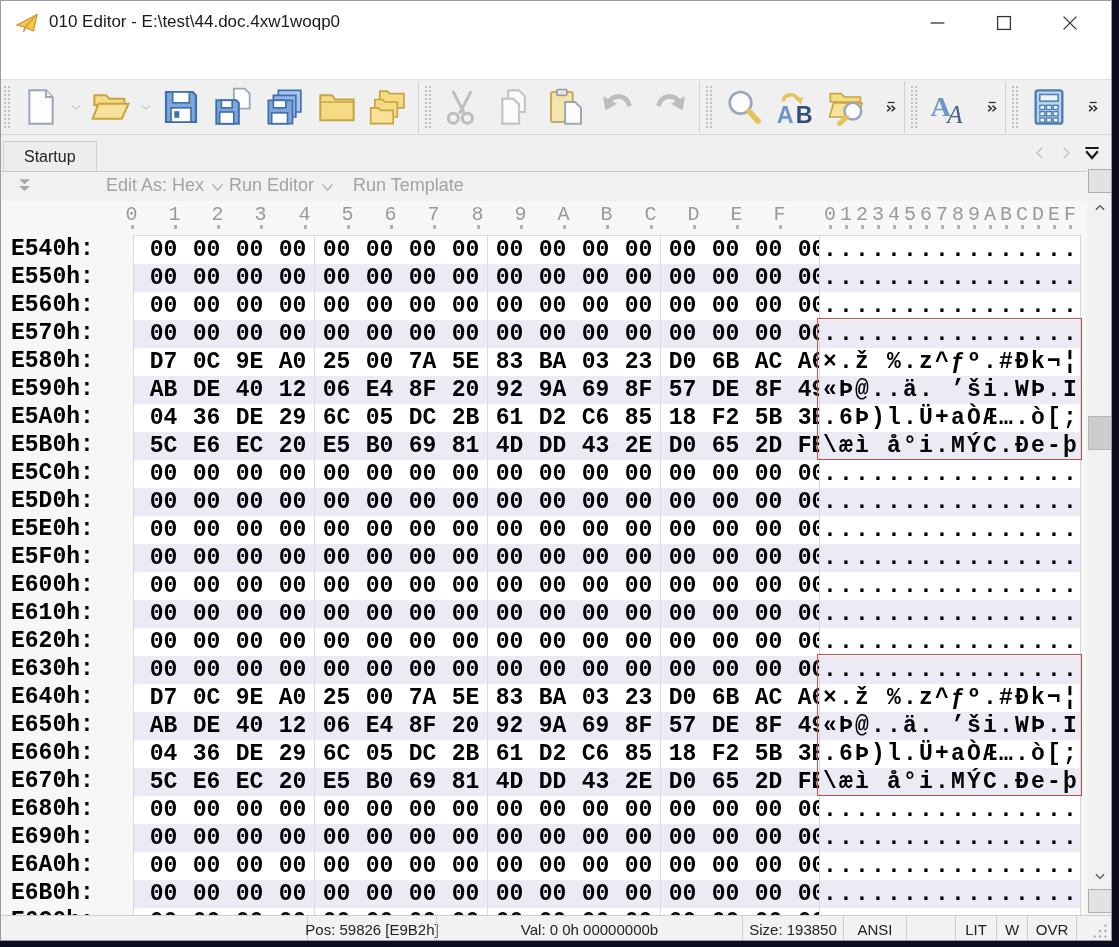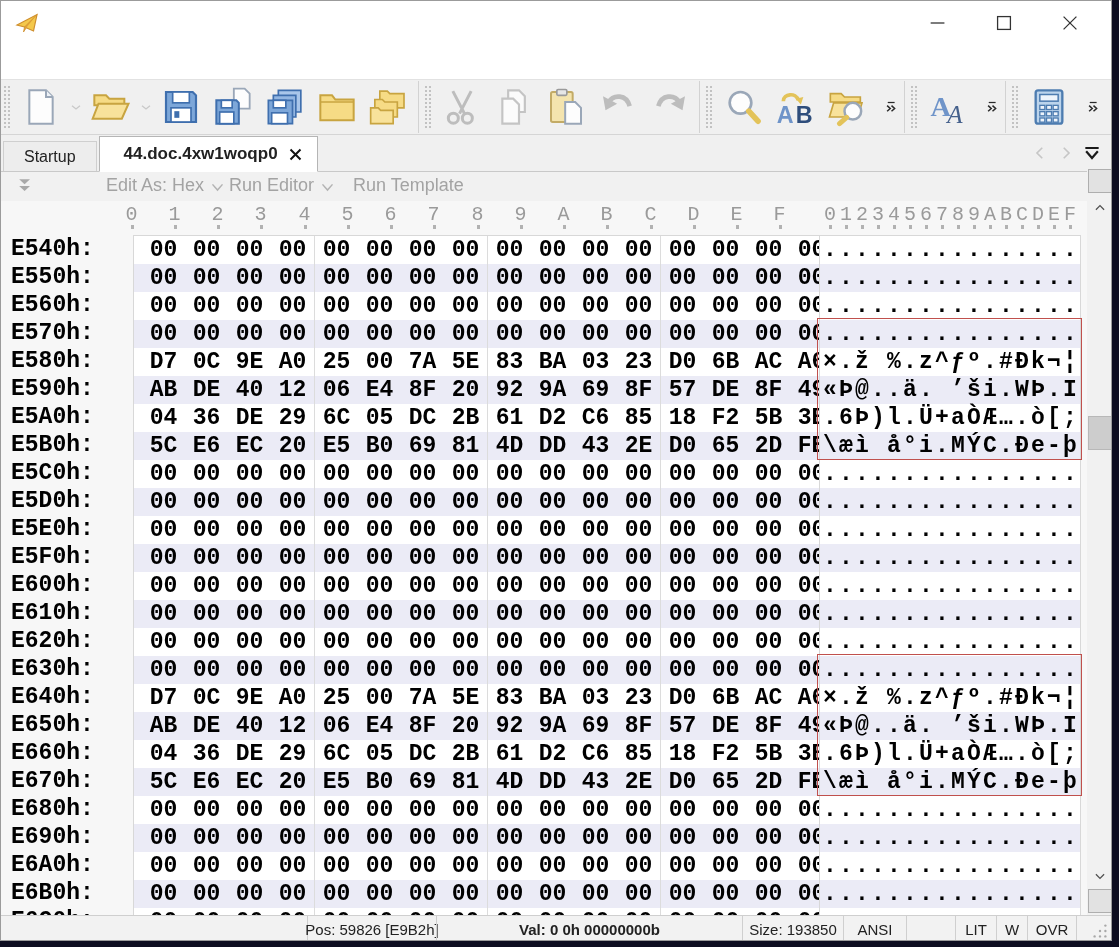--- a/index.html
+++ b/index.html
@@ -99,38 +99,39 @@
   .sarrow svg{width:16px;height:14px;}
   .sarrow.up{top:26px;} .sarrow.down{top:694px;}
   .sthumb{position:absolute;left:1px;top:247px;width:24px;height:34px;background:#cdcdcd;border:1px solid #b8b8b8;box-sizing:border-box;}
 
   
   .statusbar{position:absolute;left:0;top:914px;width:100%;height:27px;background:#f2f2f2;
              border-top:1px solid #cfcfcf;box-sizing:border-box;display:flex;z-index:5;}
   .sseg{border-left:1px solid #cfcfcf;display:flex;align-items:center;justify-content:center;
         font-size:15px;color:#222;white-space:pre;}
   .sseg.spacer{flex:1;border-left:none;}
-  .seg-pos{width:128px;} .seg-val{width:305px;font-weight:bold;} .seg-size{width:100px;} .seg-charset{width:62px;}
+  .seg-pos{width:128px;} .seg-val{width:305px;} .seg-size{width:100px;} .seg-charset{width:62px;}
   .seg-gap{width:48px;} .seg-lit{width:40px;} .seg-w{width:30px;} .seg-ovr{width:48px;}
   .seg-grip{width:34px;justify-content:flex-end;align-items:flex-end;border-left:1px solid #cfcfcf;}
   .seg-grip svg{width:18px;height:18px;margin:0 2px 2px 0;}
 </style>
 </head>
 <body>
 
 <div class="screen">
  <div class="window">
 
   <div class="titlebar">
     <span class="appicon">
       <svg viewBox="0 0 24 24">
             <path d="M2 14L22 3.5 18.5 20l-9-4z" fill="#f4c84a" stroke="#cf8f2e" stroke-width="1.2"></path>
             <path d="M22 3.5L9.5 16l-1 5 2.8-4.2" fill="#e2a238" stroke="#cf8f2e" stroke-width="0.8"></path>
           </svg>
     </span>
+    <span class="title">010 Editor - E:\test\44.doc.4xw1woqp0</span>
     <div class="wctrls">
       <div class="wbtn">
         <svg viewBox="0 0 24 24">
               <path d="M4 12h15" stroke="#333" stroke-width="1.4" fill="none"></path>
             </svg>
           </div>
       <div class="wbtn">
         <svg viewBox="0 0 24 24">
               <rect x="5" y="5" width="14" height="14" fill="none" stroke="#333" stroke-width="1.4"></rect>
             </svg>
@@ -316,28 +317,20 @@
               <path d="M5 9l5 4.5L5 18M12 9l5 4.5-5 4.5" fill="none" stroke="#2a2a2a" stroke-width="2.4"></path>
               <path d="M6 4h11" stroke="#2a2a2a" stroke-width="2"></path>
             </svg>
           </div>
         </div>
       </div>
 
   <div class="tabbar">
     <div class="tab">
       <span>Startup</span>
-    </div>
-    <div class="tab active">
-      <span>44.doc.4xw1woqp0</span>
-      <span class="tabclose">
-        <svg viewBox="0 0 24 24">
-              <path d="M4 4l16 16M20 4L4 20" stroke="#111" stroke-width="3.2" fill="none"></path>
-            </svg>
-      </span>
     </div>
     <div class="tabnav">
       <span class="navbtn">
         <svg viewBox="0 0 24 24">
               <path d="M15 5l-7 7 7 7" fill="none" stroke="#c6c6c6" stroke-width="2.2"></path>
             </svg>
           </span>
       <span class="navbtn">
         <svg viewBox="0 0 24 24">
               <path d="M9 5l7 7-7 7" fill="none" stroke="#c6c6c6" stroke-width="2.2"></path>

